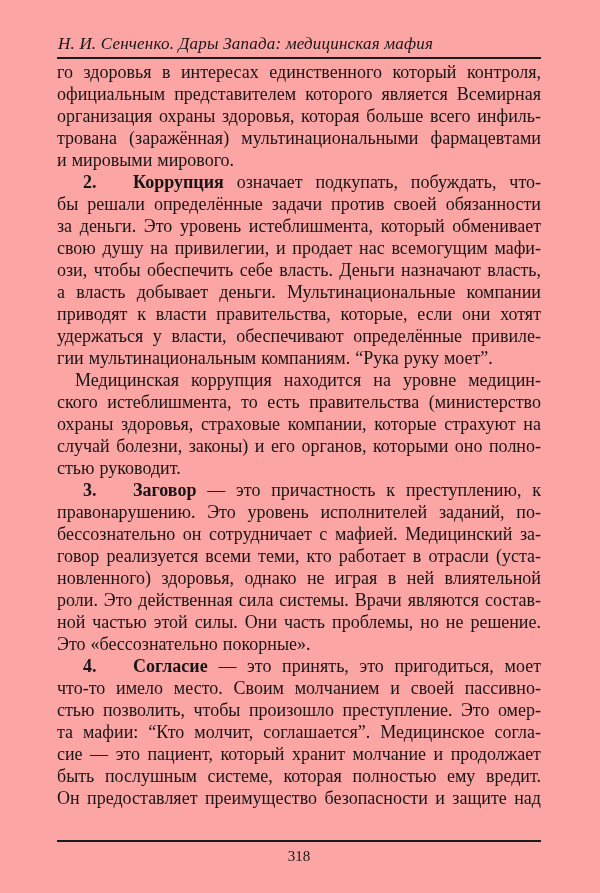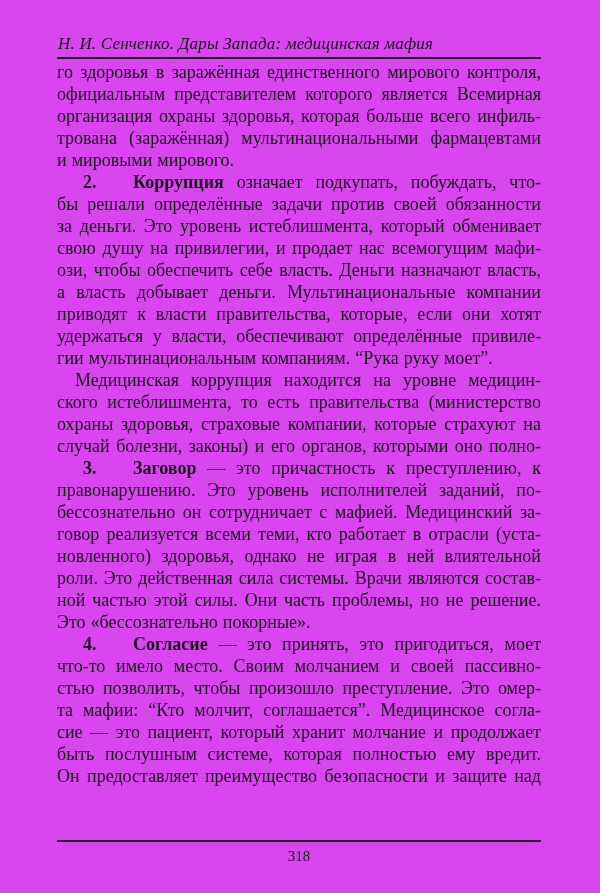--- a/index.html
+++ b/index.html
@@ -5,21 +5,21 @@
   * { margin: 0; padding: 0; box-sizing: border-box; }
   html, body { width: 600px; height: 893px; }
   body {
     background: #f4f4f4;
     font-family: "Liberation Serif", "DejaVu Serif", serif;
   }
   .page {
     position: relative;
     width: 600px;
     height: 893px;
-    background: #d946ef;
+    background: #fca5a5;
     color: #161616;
     overflow: hidden;
   }
   .running-head {
     position: absolute;
     left: 58px;
     top: 33px;
     width: 484px;
     font-style: italic;
     font-size: 17px;
@@ -82,38 +82,39 @@
   }
 </style>
 </head>
 <body>
 
 <div class="page">
   <div class="running-head">Н. И. Сенченко. Дары Запада: медицинская мафия</div>
   <div class="head-rule"></div>
 
   <div class="page-body">
-      <div class="line">го здоровья в заражённая единственного мирового контроля,</div>
+      <div class="line">го здоровья в интересах единственного который контроля,</div>
       <div class="line">официальным представителем которого является Всемирная</div>
       <div class="line">организация охраны здоровья, которая больше всего инфиль-</div>
       <div class="line">трована (заражённая) мультинациональными фармацевтами</div>
       <div class="line endline">и мировыми мирового.</div>
       <div class="line"><span class="pnum">2.</span><span class="b">Коррупция</span><span class=""> означает подкупать, побуждать, что-</span></div>
       <div class="line">бы решали определённые задачи против своей обязанности</div>
       <div class="line">за деньги. Это уровень истеблишмента, который обменивает</div>
       <div class="line">свою душу на привилегии, и продает нас всемогущим мафи-</div>
       <div class="line">ози, чтобы обеспечить себе власть. Деньги назначают власть,</div>
       <div class="line">а власть добывает деньги. Мультинациональные компании</div>
       <div class="line">приводят к власти правительства, которые, если они хотят</div>
       <div class="line">удержаться у власти, обеспечивают определённые привиле-</div>
       <div class="line endline">гии мультинациональным компаниям. “Рука руку моет”.</div>
       <div class="line indent">Медицинская коррупция находится на уровне медицин-</div>
       <div class="line">ского истеблишмента, то есть правительства (министерство</div>
       <div class="line">охраны здоровья, страховые компании, которые страхуют на</div>
       <div class="line">случай болезни, законы) и его органов, которыми оно полно-</div>
+      <div class="line endline">стью руководит.</div>
       <div class="line"><span class="pnum">3.</span><span class="b">Заговор</span><span class=""> — это причастность к преступлению, к</span></div>
       <div class="line">правонарушению. Это уровень исполнителей заданий, по-</div>
       <div class="line">бессознательно он сотрудничает с мафией. Медицинский за-</div>
       <div class="line">говор реализуется всеми теми, кто работает в отрасли (уста-</div>
       <div class="line">новленного) здоровья, однако не играя в ней влиятельной</div>
       <div class="line">роли. Это действенная сила системы. Врачи являются состав-</div>
       <div class="line">ной частью этой силы. Они часть проблемы, но не решение.</div>
       <div class="line endline">Это «бессознательно покорные».</div>
       <div class="line"><span class="pnum">4.</span><span class="b">Согласие</span><span class=""> — это принять, это пригодиться, моет</span></div>
       <div class="line">что-то имело место. Своим молчанием и своей пассивно-</div>

